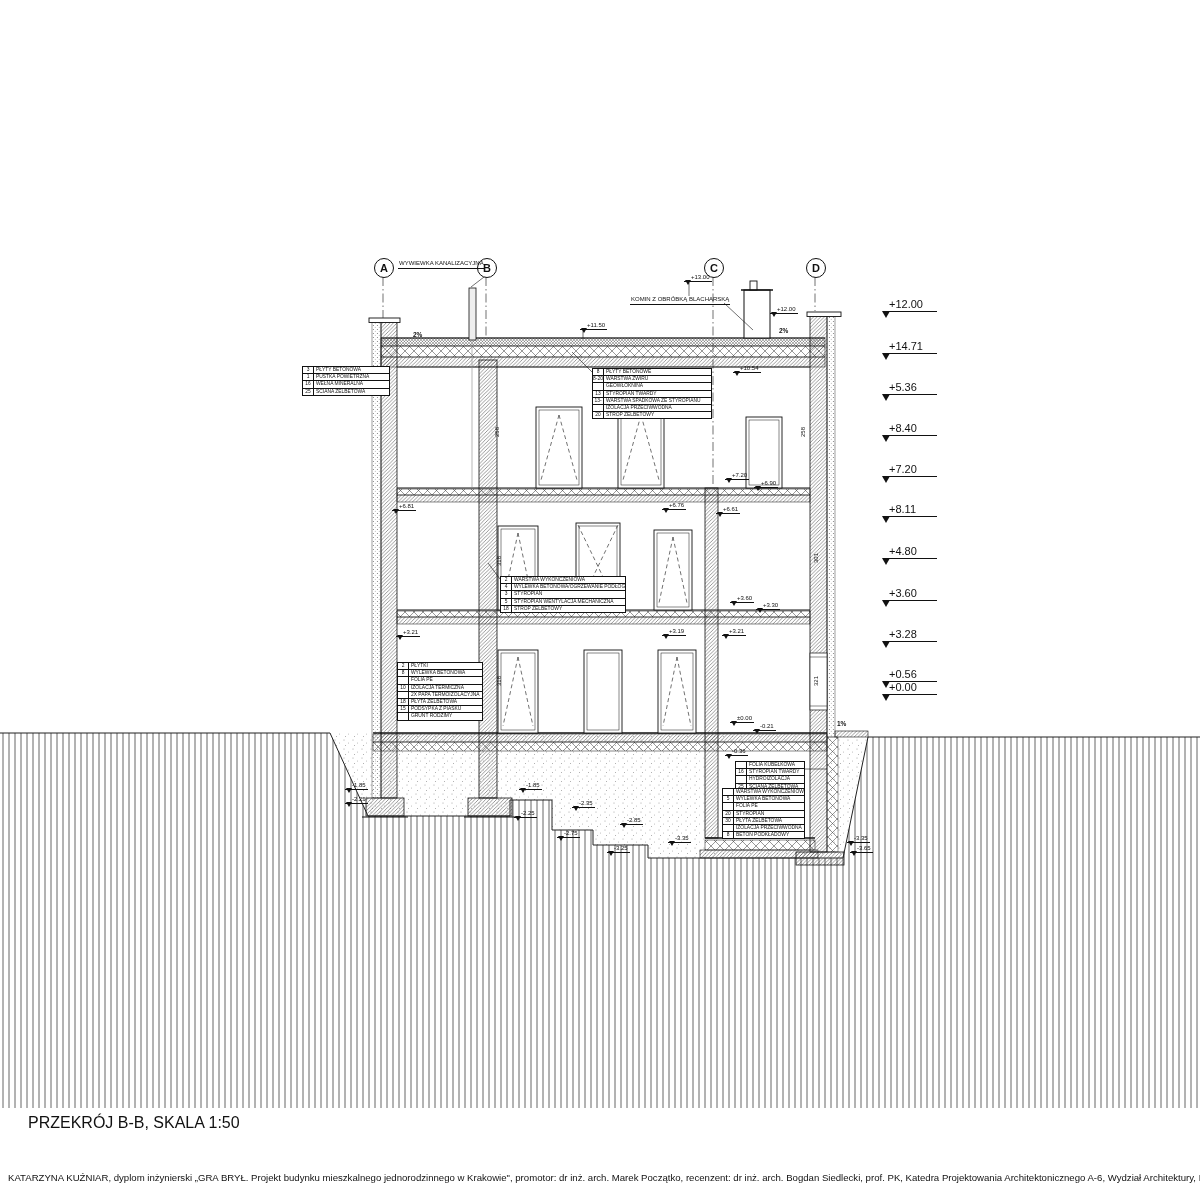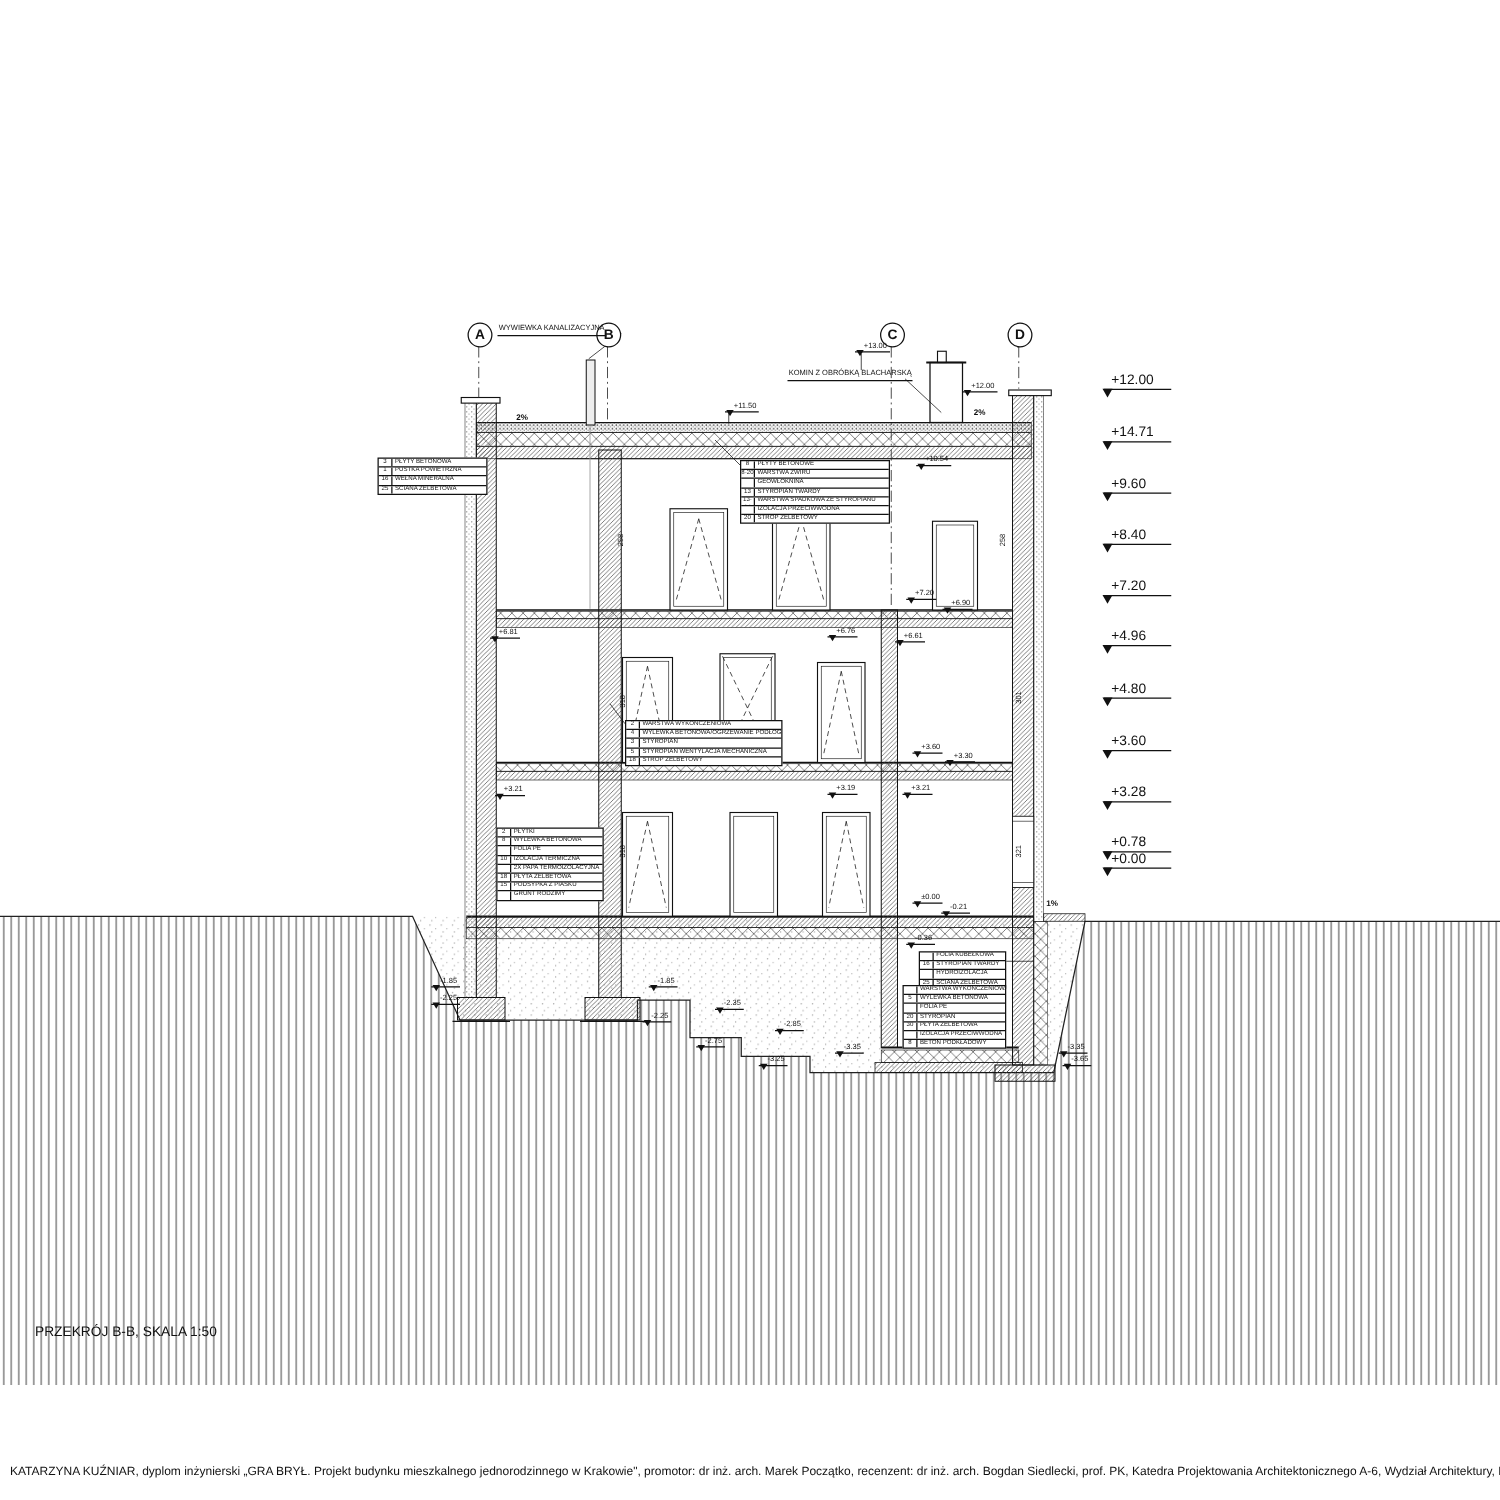--- a/index.html
+++ b/index.html
@@ -27,21 +27,21 @@
        transform:rotate(-90deg);transform-origin:left top;}
 
   .slope{position:absolute;font-size:6.5px;line-height:7px;font-weight:bold;}
 
   .ltab{position:absolute;border:0.8px solid #111;background:#fff;font-size:4.9px;line-height:6.2px;}
   .ltab .row{display:flex;border-top:0.6px solid #111;height:6.2px;overflow:hidden;}
   .ltab .row:first-child{border-top:none;}
   .ltab .n{width:10px;border-right:0.6px solid #111;text-align:center;flex:none;}
   .ltab .t{padding:0 2px;white-space:nowrap;}
 
-  .sec-title{position:absolute;left:28px;top:1060px;font-size:11px;}
+  .sec-title{position:absolute;left:28px;top:1114px;font-size:16px;}
   .credit{position:absolute;left:8px;top:1172px;font-size:9.6px;white-space:nowrap;}
 </style>
 </head>
 <body>
 
 <div id="stage">
 
 <svg width="1200" height="1200" viewBox="0 0 1200 1200">
   <defs>
     <pattern id="hatch" width="3.6" height="3.6" patternUnits="userSpaceOnUse">
@@ -221,28 +221,28 @@
   </g>
 </svg>
 
 <div class="axis" style="left:374px;top:258px"><span>A</span></div>
 <div class="axis" style="left:477px;top:258px"><span>B</span></div>
 <div class="axis" style="left:704px;top:258px"><span>C</span></div>
 <div class="axis" style="left:806px;top:258px"><span>D</span></div>
 
 <div class="escale" style="top:298px"><span>+12.00</span></div>
 <div class="escale" style="top:340px"><span>+14.71</span></div>
-<div class="escale" style="top:381px"><span>+9.60</span></div>
+<div class="escale" style="top:381px"><span>+5.36</span></div>
 <div class="escale" style="top:422px"><span>+8.40</span></div>
 <div class="escale" style="top:463px"><span>+7.20</span></div>
-<div class="escale" style="top:503px"><span>+4.96</span></div>
+<div class="escale" style="top:503px"><span>+8.11</span></div>
 <div class="escale" style="top:545px"><span>+4.80</span></div>
 <div class="escale" style="top:587px"><span>+3.60</span></div>
 <div class="escale" style="top:628px"><span>+3.28</span></div>
-<div class="escale" style="top:668px"><span>+0.78</span></div>
+<div class="escale" style="top:668px"><span>+0.56</span></div>
 <div class="escale" style="top:681px"><span>+0.00</span></div>
 
 <div class="callout" style="left:398px;top:260px">WYWIEWKA KANALIZACYJNA</div>
 <div class="callout" style="left:630px;top:296px">KOMIN Z OBRÓBKĄ BLACHARSKĄ</div>
 
 <div class="lvl" style="left:684px;top:274px"><span>+13.00</span></div>
 <div class="lvl" style="left:770px;top:306px"><span>+12.00</span></div>
 <div class="lvl" style="left:580px;top:322px"><span>+11.50</span></div>
 <div class="lvl" style="left:733px;top:365px"><span>+10.54</span></div>
 <div class="lvl" style="left:725px;top:472px"><span>+7.20</span></div>

